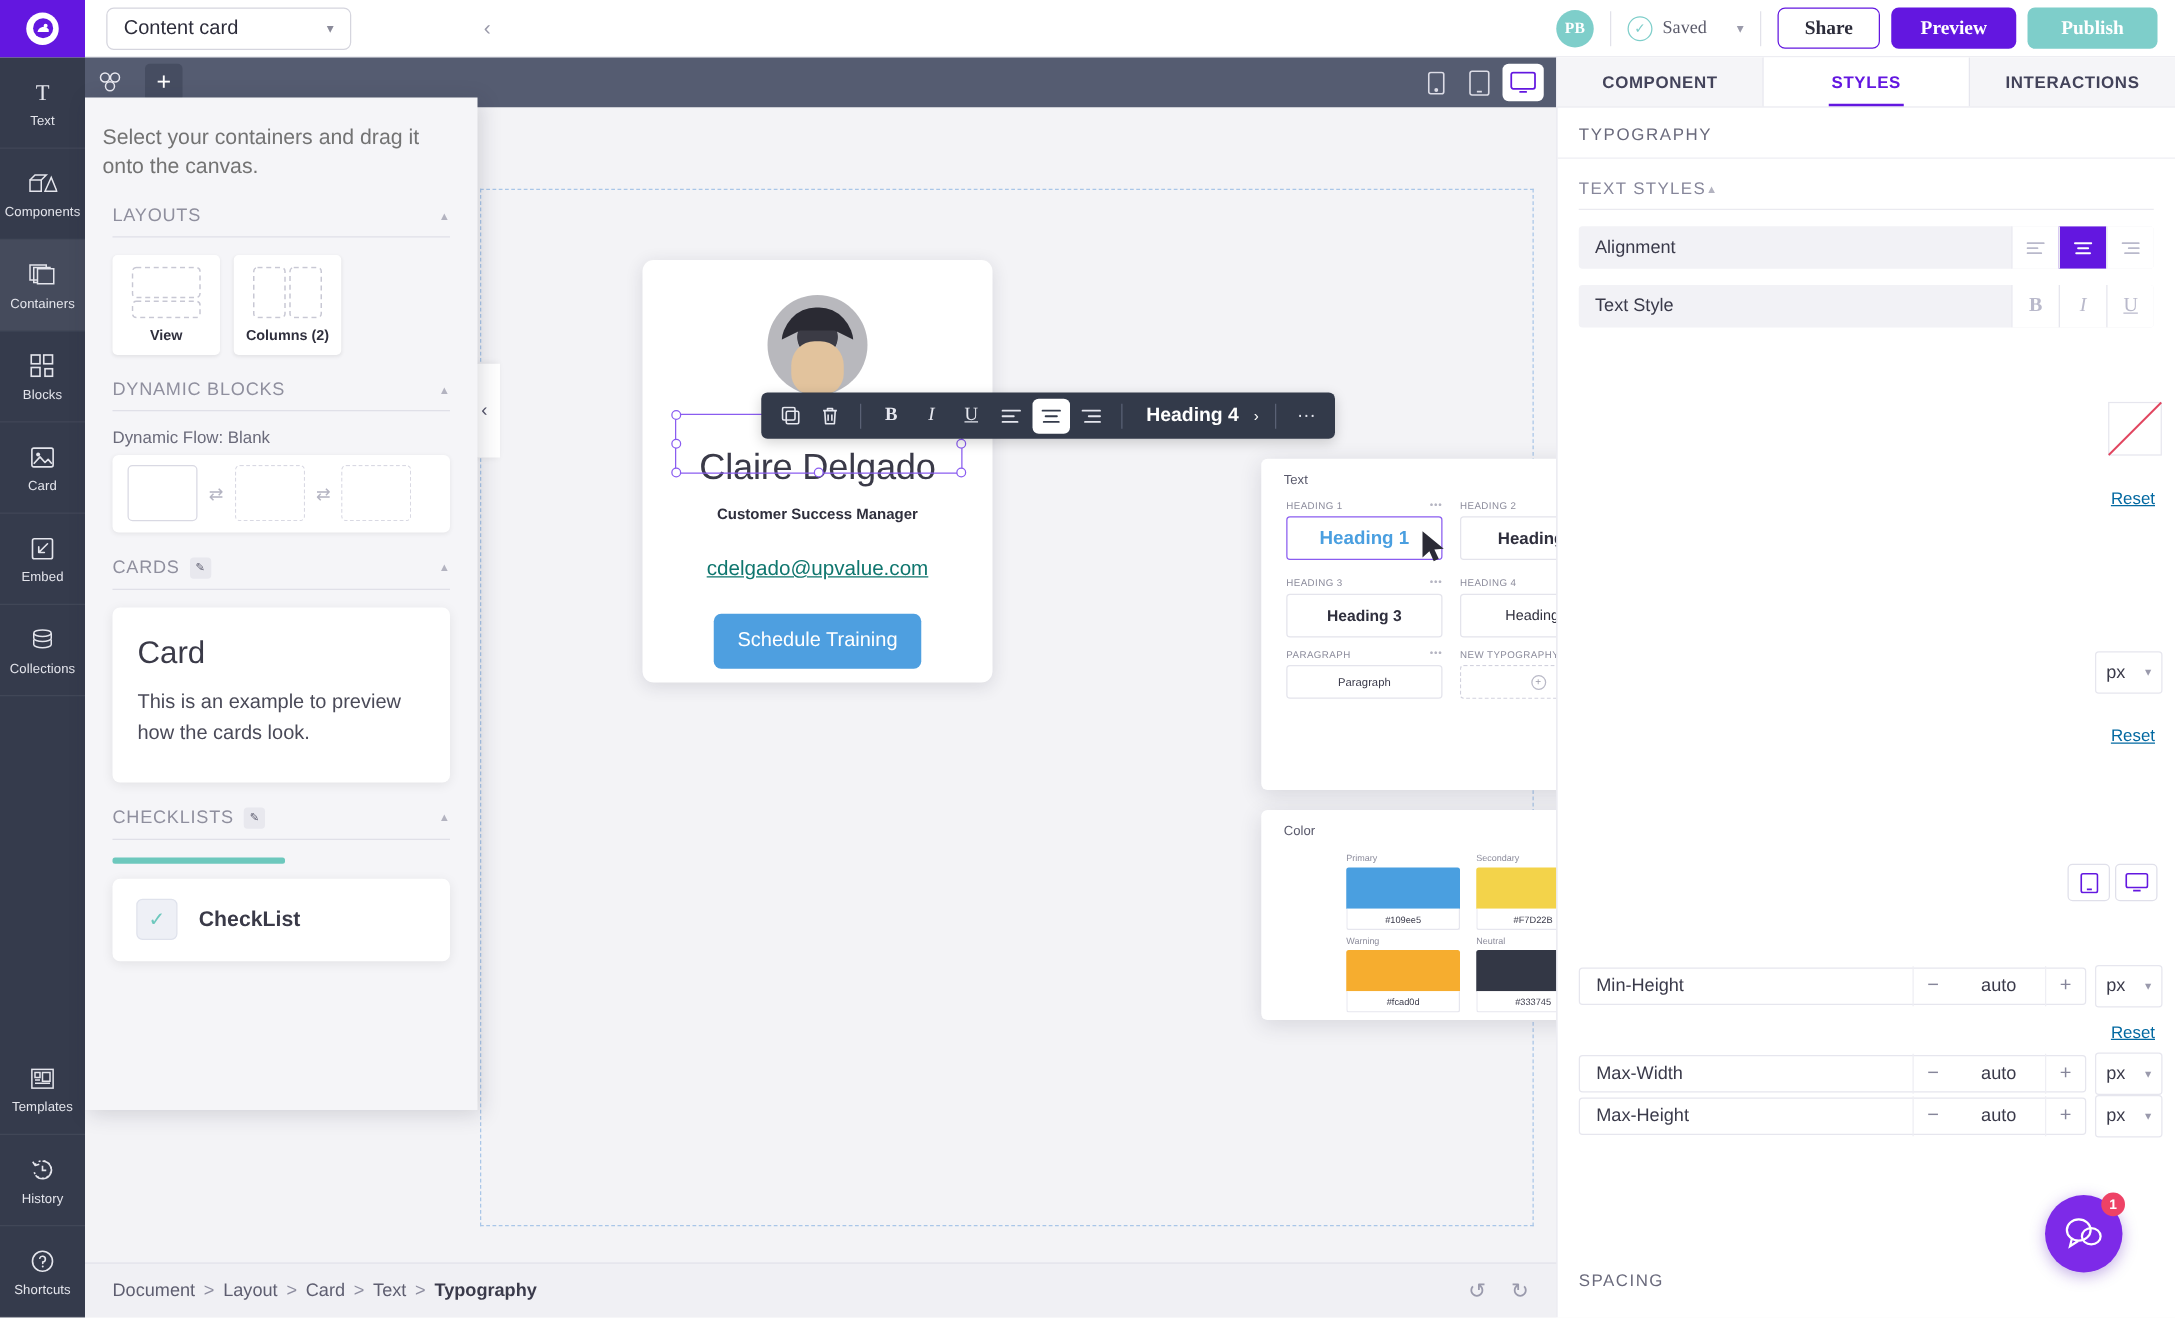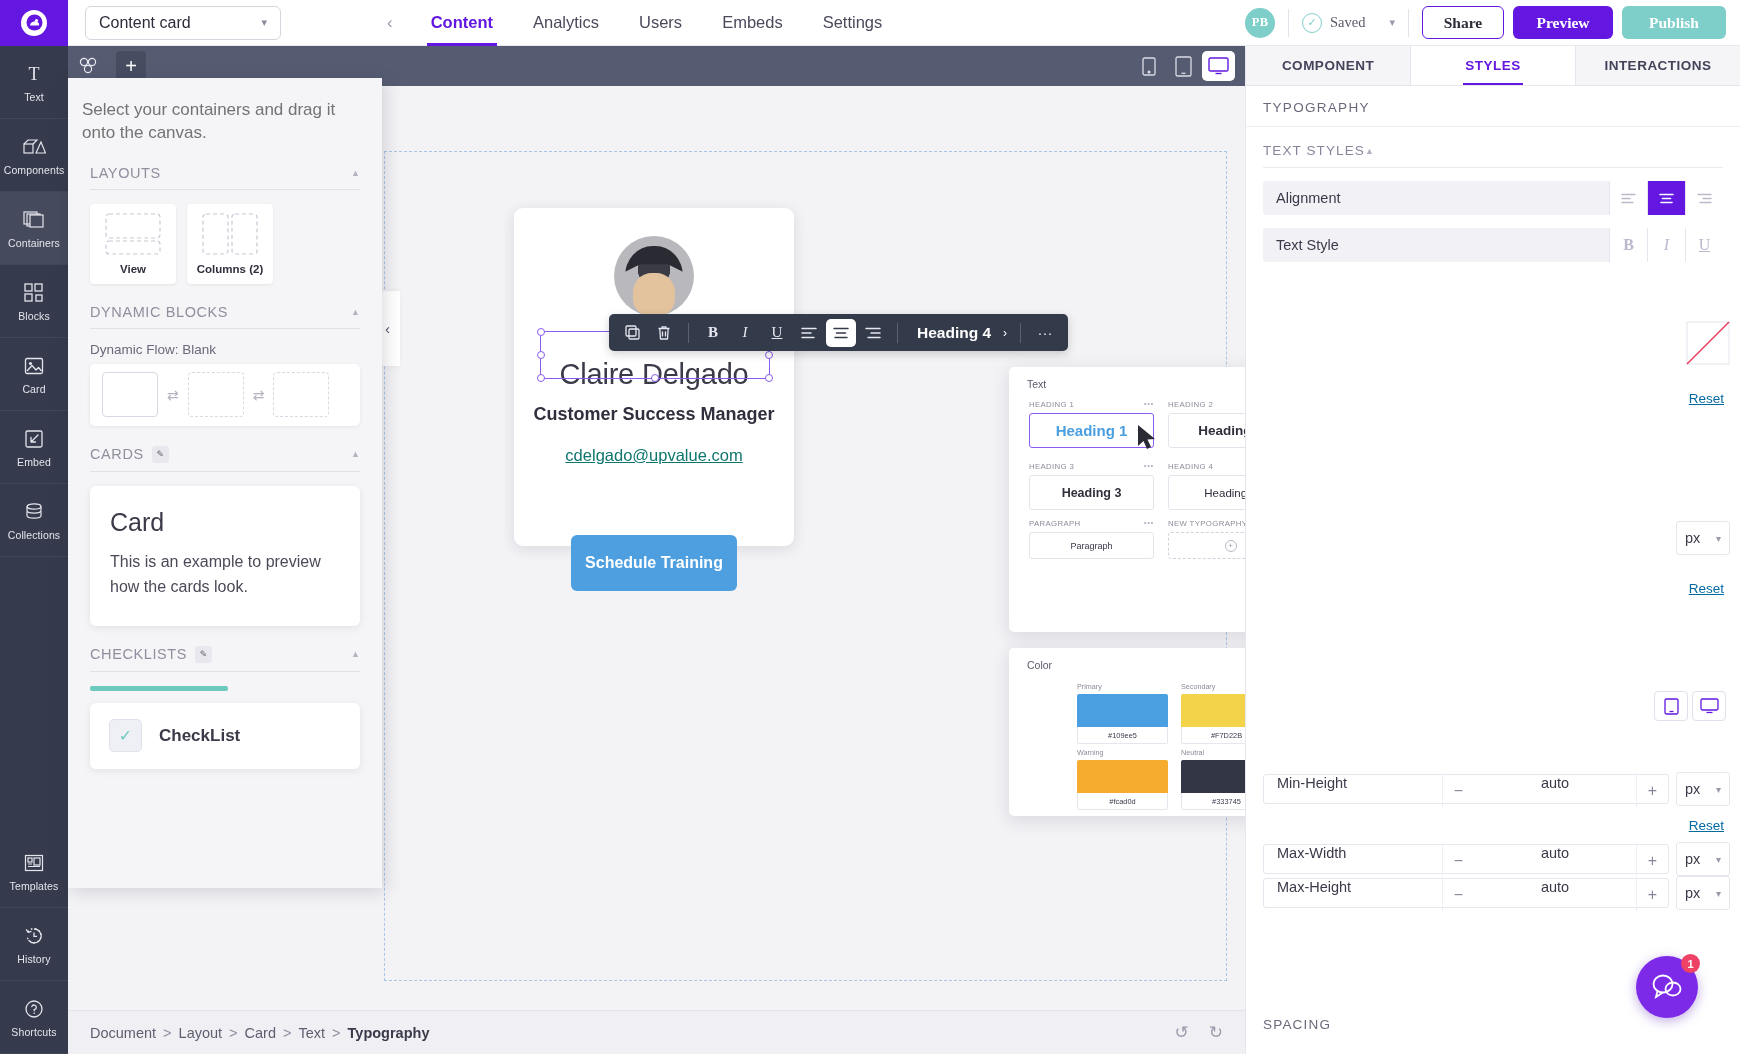--- a/index.html
+++ b/index.html
@@ -154,31 +154,31 @@
     content: ""; position: absolute; left: 14%; top: 12%; width: 72%; height: 78%;
     background: #2a2a33; border-radius: 48% 48% 30% 30%; z-index: 2;
     clip-path: polygon(0 0,100% 0,100% 42%,74% 30%,26% 30%,0 42%);
   }
   .pc-name {
     position: absolute; left: 0; right: 0; top: 150px; text-align: center;
     font-size: 29px; color: #3a3a48; font-weight: 400; letter-spacing: -.2px;
   }
   .pc-role {
     position: absolute; left: 0; right: 0; top: 196px; text-align: center;
-    font-size: 18px; color: #2f2f3d; font-weight: 700;
+    font-size: 12px; color: #2f2f3d; font-weight: 700;
   }
   .pc-email {
     position: absolute; left: 0; right: 0; top: 238px; text-align: center;
     font-size: 16.5px; color: #0f766e; text-decoration: underline; cursor: pointer;
   }
   .pc-btn {
     position: absolute; left: 50%; transform: translateX(-50%); top: 283px;
-    width: 166px; height: 56px; border-radius: 6px; background: #4e9fe0;
-    color: #fff; font-size: 16px; font-weight: 700;
-    display: flex; align-items: center; justify-content: center; cursor: pointer; margin-top: 44px;
+    width: 166px; height: 44px; border-radius: 6px; background: #4e9fe0;
+    color: #fff; font-size: 16px; font-weight: 400;
+    display: flex; align-items: center; justify-content: center; cursor: pointer;
   }
 
   
   .sel-box {
     position: absolute; left: 472px; top: 245px; width: 230px; height: 48px;
     border: 1px solid #8a5cf0; pointer-events: none;
   }
   .sel-h {
     position: absolute; width: 8px; height: 8px; border-radius: 50%;
     background: #fff; border: 1.4px solid #8a5cf0;
@@ -336,22 +336,22 @@
   .rp-seg {
     width: 38px; background: #fff; border-left: 1px solid #e6e6ee;
     display: flex; align-items: center; justify-content: center; color: #b9b9cb; cursor: pointer;
   }
   .rp-seg.on { background: #6317e0; color: #fff; }
   .rp-reset {
     position: absolute; right: 16px; font-size: 13.5px; color: #0369a1;
     text-decoration: underline; cursor: pointer;
   }
   .num-row {
-    margin: 0 17px; height: 30px; display: flex; 
-    border: 1px solid #e6e6ee; border-radius: 3px; background: #fff; gap: 44px;
+    margin: 0 17px; height: 30px; display: flex; align-items: center;
+    border: 1px solid #e6e6ee; border-radius: 3px; background: #fff;
   }
   .nr-lbl { flex: 1; padding-left: 13px; font-size: 14.5px; color: #3a3a4a; }
   .nr-btn { width: 32px; height: 32px; display: flex; align-items: center; justify-content: center;
     color: #86869a; font-size: 16px; cursor: pointer; border-left: 1px solid #eeeef4; }
   .nr-val { width: 74px; text-align: center; font-size: 14.5px; color: #3a3a4a; }
   .unit-sel {
     width: 54px; height: 34px; margin-left: 7px; border: 1px solid #e6e6ee; border-radius: 3px;
     display: flex; align-items: center; justify-content: space-between; padding: 0 8px;
     font-size: 14.5px; color: #3a3a4a; cursor: pointer;
   }
@@ -396,27 +396,20 @@
             <path d="M4 11.5 A5 5 0 0 1 13 9.5 L13 11.5 Z" fill="#fff"></path>
             <circle cx="10.5" cy="6.5" r="1.6" fill="#fff"></circle>
           </svg>
       </div>
     </div>
     <div class="content-select">
       <span>Content card</span>
       <span class="chev">▾</span>
     </div>
     <div class="nav-back">‹</div>
-    <div class="nav-tabs">
-      <div class="nav-tab active">Content</div>
-      <div class="nav-tab">Analytics</div>
-      <div class="nav-tab">Users</div>
-      <div class="nav-tab">Embeds</div>
-      <div class="nav-tab">Settings</div>
-    </div>
     <div class="topbar-right">
       <div class="avatar">PB</div>
       <div class="divider-v"></div>
       <div class="saved-group">
         <div class="check-circle">✓</div>
         <span class="saved-label">Saved</span>
         <span class="saved-chev">▾</span>
       </div>
       <div class="divider-v"></div>
       <div class="btn btn-share">Share</div>

